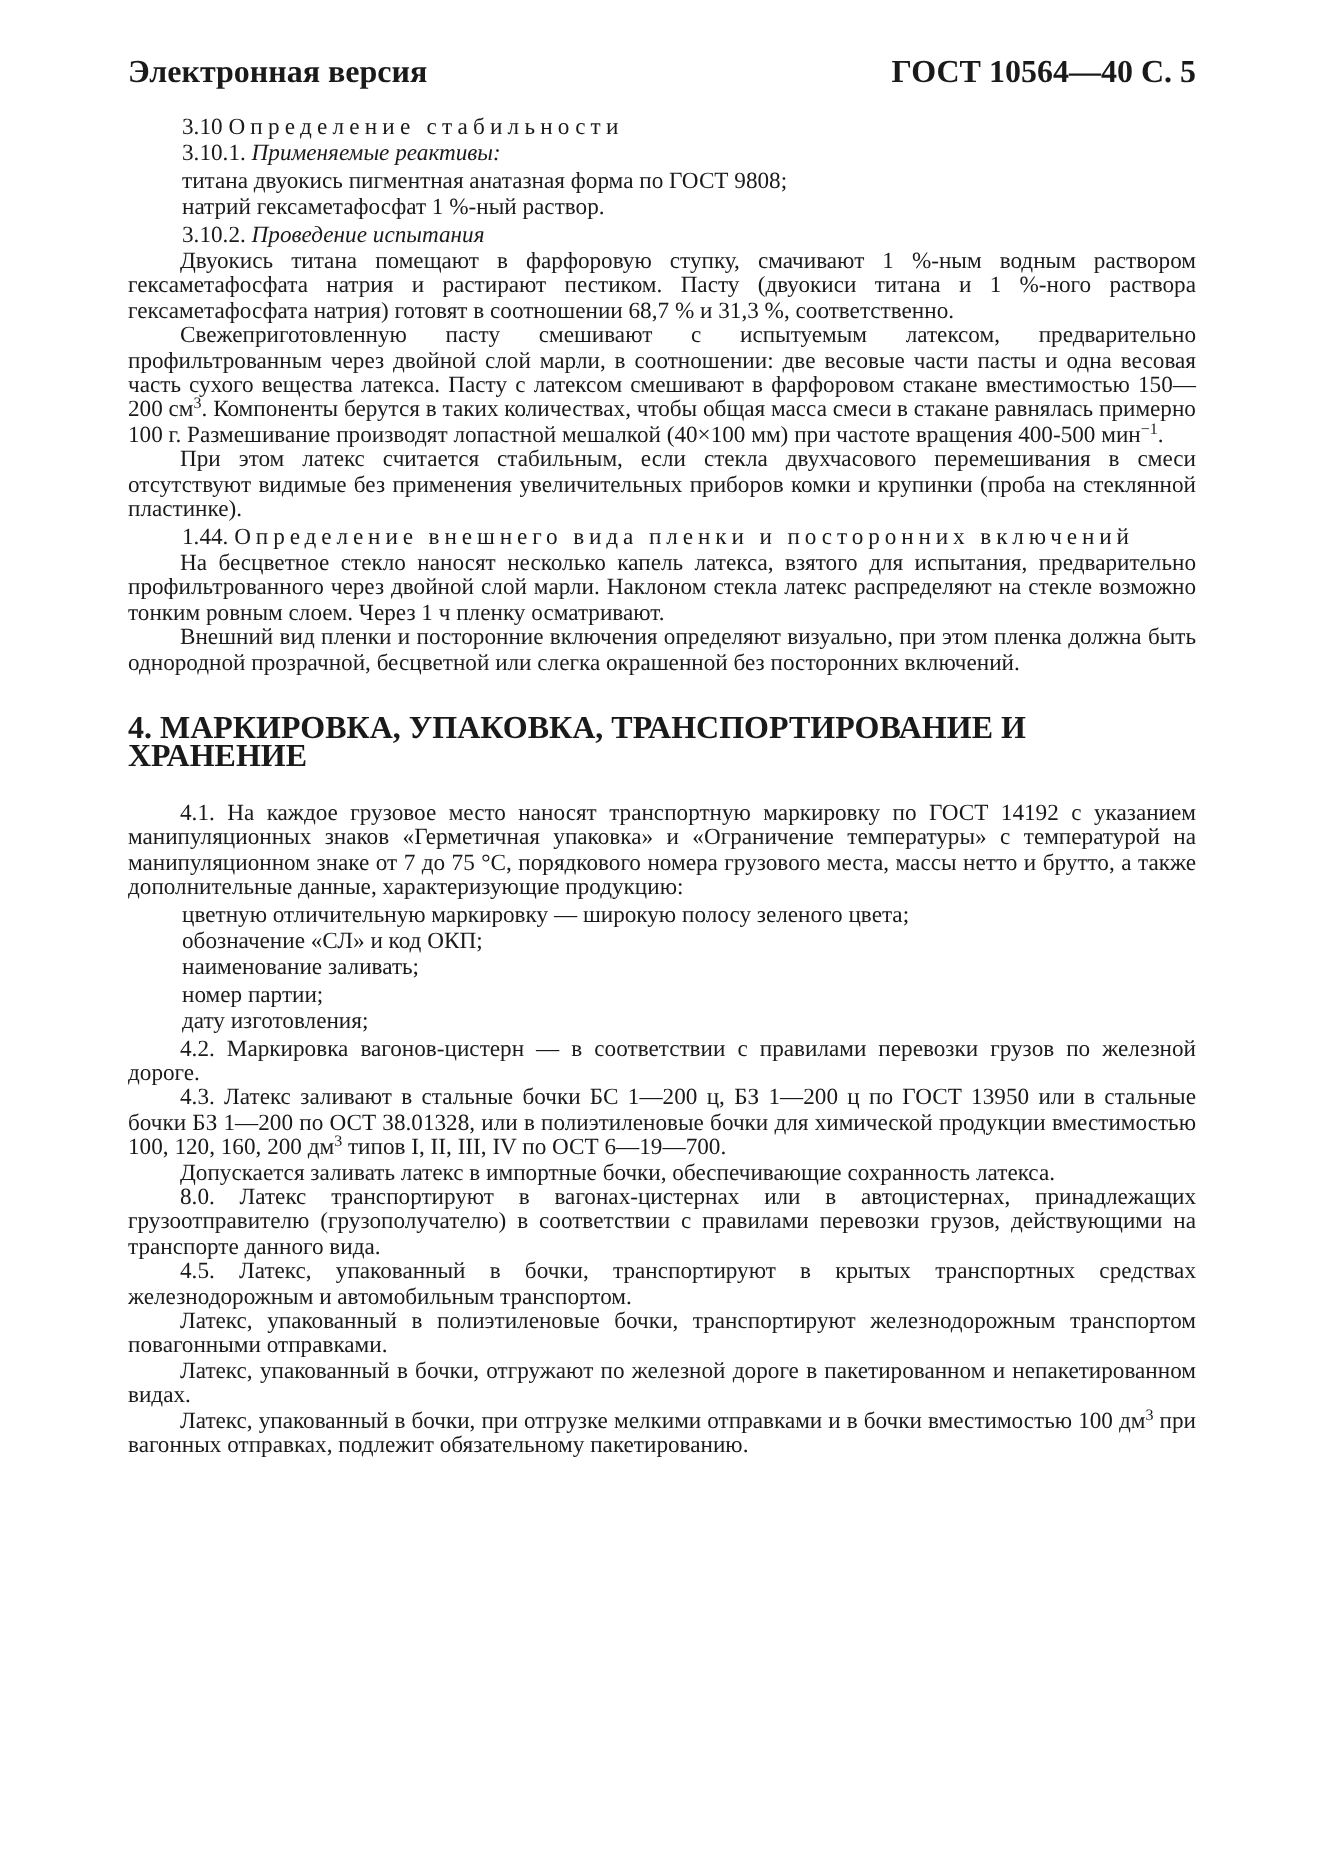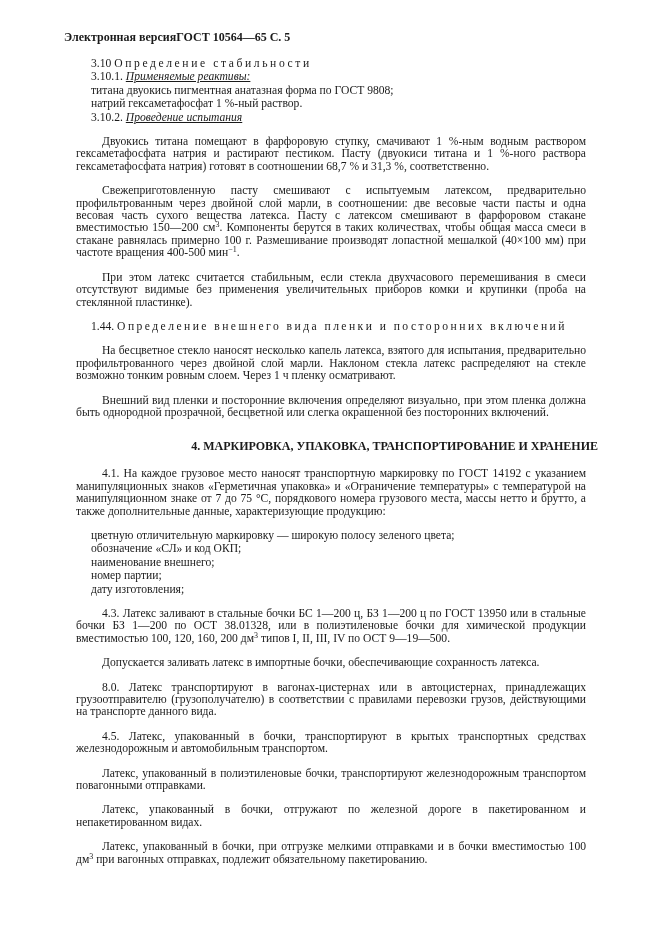--- a/index.html
+++ b/index.html
@@ -3,43 +3,43 @@
   <meta charset="utf-8">
   <style>
     html, body { margin: 0; padding: 0; background: #ffffff; }
     body {
       width: 661px; height: 936px; position: relative; overflow: hidden;
       font-family: "Liberation Serif", "DejaVu Serif", serif;
       color: #1a1a1a;
     }
     .page-header {
       position: absolute; top: 30px; left: 64px; width: 534px;
-      display: flex; 
-      font-weight: bold; font-size: 12px; line-height: 14px;
+      display: flex; justify-content: space-between;
+      font-weight: bold; font-size: 16px; line-height: 14px;
     }
     .content {
       position: absolute; top: 57px; left: 64px; width: 534px;
       font-size: 11.6px; line-height: 12.4px;
     }
-    .p { text-align: justify; text-indent: 26px; margin: 12px; }
+    .p { text-align: justify; text-indent: 26px; margin: 0; }
     .line { margin: 1px; padding-left: 26px; text-indent: 0; }
     .spaced { letter-spacing: 2.6px; }
-    .italic { font-style: italic; text-decoration: underline; }
+    .italic { font-style: italic; }
     .section-title {
-      text-align: right; font-weight: bold; font-size: 12px;
+      text-align: left; font-weight: bold; font-size: 16px;
       margin: 20px 0 15px 0; line-height: 14px;
     }
     sup { font-size: 8px; line-height: 0; vertical-align: 4px; }
   </style>
 </head>
 <body>
 
 <div class="page-header">
   <span>Электронная версия</span>
-  <span>ГОСТ 10564—65 С. 5</span>
+  <span>ГОСТ 10564—40 С. 5</span>
 </div>
 
 <div class="content">
 
   <p class="line">
     <span>3.10</span>
     <span class="spaced">Определение стабильности</span>
   </p>
   <p class="line">
     <span>3.10.1.</span>
@@ -60,24 +60,25 @@
     <span class="spaced" style="letter-spacing:2.45px;">Определение внешнего вида пленки и посторонних включений</span>
   </p>
   <p class="p">На бесцветное стекло наносят несколько капель латекса, взятого для испытания, предварительно профильтрованного через двойной слой марли. Наклоном стекла латекс распределяют на стекле возможно тонким ровным слоем. Через 1 ч пленку осматривают.</p>
   <p class="p">Внешний вид пленки и посторонние включения определяют визуально, при этом пленка должна быть однородной прозрачной, бесцветной или слегка окрашенной без посторонних включений.</p>
 
   <div class="section-title">4. МАРКИРОВКА, УПАКОВКА, ТРАНСПОРТИРОВАНИЕ И ХРАНЕНИЕ</div>
 
   <p class="p">4.1. На каждое грузовое место наносят транспортную маркировку по ГОСТ 14192 с указанием манипуляционных знаков «Герметичная упаковка» и «Ограничение температуры» с температурой на манипуляционном знаке от 7 до 75 °С, порядкового номера грузового места, массы нетто и брутто, а также дополнительные данные, характеризующие продукцию:</p>
   <p class="line">цветную отличительную маркировку — широкую полосу зеленого цвета;</p>
   <p class="line">обозначение «СЛ» и код ОКП;</p>
-  <p class="line">наименование внешнего;</p>
+  <p class="line">наименование заливать;</p>
   <p class="line">номер партии;</p>
   <p class="line">дату изготовления;</p>
-  <p class="p"><span>4.3. Латекс заливают в стальные бочки БС 1—200 ц, БЗ 1—200 ц по ГОСТ 13950 или в стальные бочки БЗ 1—200 по ОСТ 38.01328, или в полиэтиленовые бочки для химической продукции вместимостью 100, 120, 160, 200 дм</span><sup>3</sup><span> типов I, II, III, IV по ОСТ 9—19—500.</span></p>
+  <p class="p">4.2. Маркировка вагонов-цистерн — в соответствии с правилами перевозки грузов по железной дороге.</p>
+  <p class="p"><span>4.3. Латекс заливают в стальные бочки БС 1—200 ц, БЗ 1—200 ц по ГОСТ 13950 или в стальные бочки БЗ 1—200 по ОСТ 38.01328, или в полиэтиленовые бочки для химической продукции вместимостью 100, 120, 160, 200 дм</span><sup>3</sup><span> типов I, II, III, IV по ОСТ 6—19—700.</span></p>
   <p class="p">Допускается заливать латекс в импортные бочки, обеспечивающие сохранность латекса.</p>
   <p class="p">8.0. Латекс транспортируют в вагонах-цистернах или в автоцистернах, принадлежащих грузоотправителю (грузополучателю) в соответствии с правилами перевозки грузов, действующими на транспорте данного вида.</p>
   <p class="p">4.5. Латекс, упакованный в бочки, транспортируют в крытых транспортных средствах железнодорожным и автомобильным транспортом.</p>
   <p class="p">Латекс, упакованный в полиэтиленовые бочки, транспортируют железнодорожным транспортом повагонными отправками.</p>
   <p class="p">Латекс, упакованный в бочки, отгружают по железной дороге в пакетированном и непакетированном видах.</p>
   <p class="p"><span>Латекс, упакованный в бочки, при отгрузке мелкими отправками и в бочки вместимостью 100 дм</span><sup>3</sup><span> при вагонных отправках, подлежит обязательному пакетированию.</span></p>
 
 </div>
 
 </body></html>

